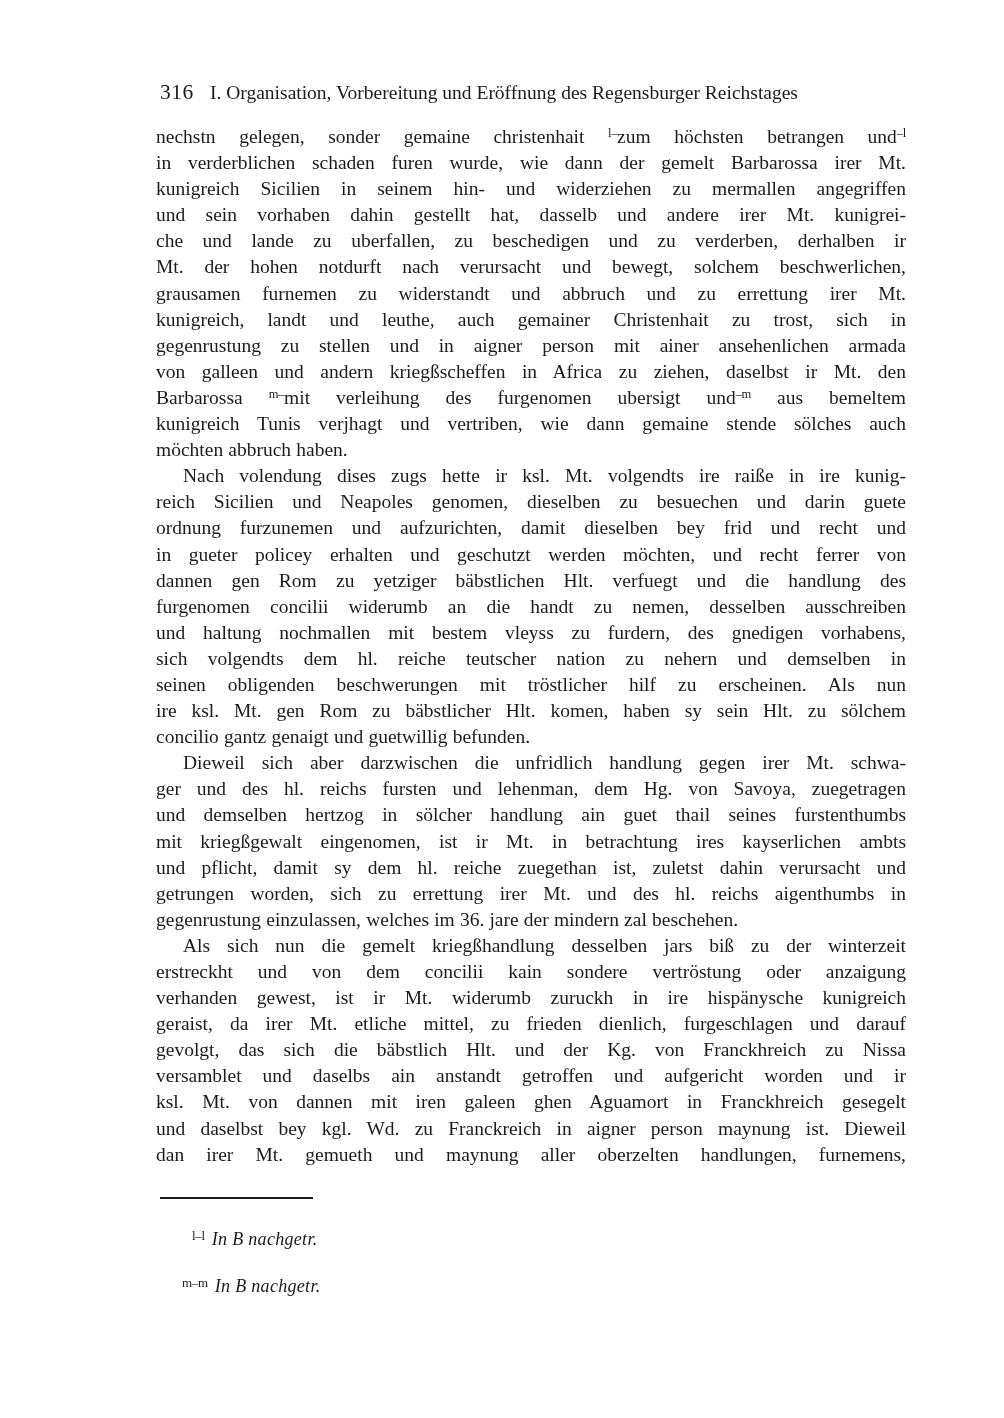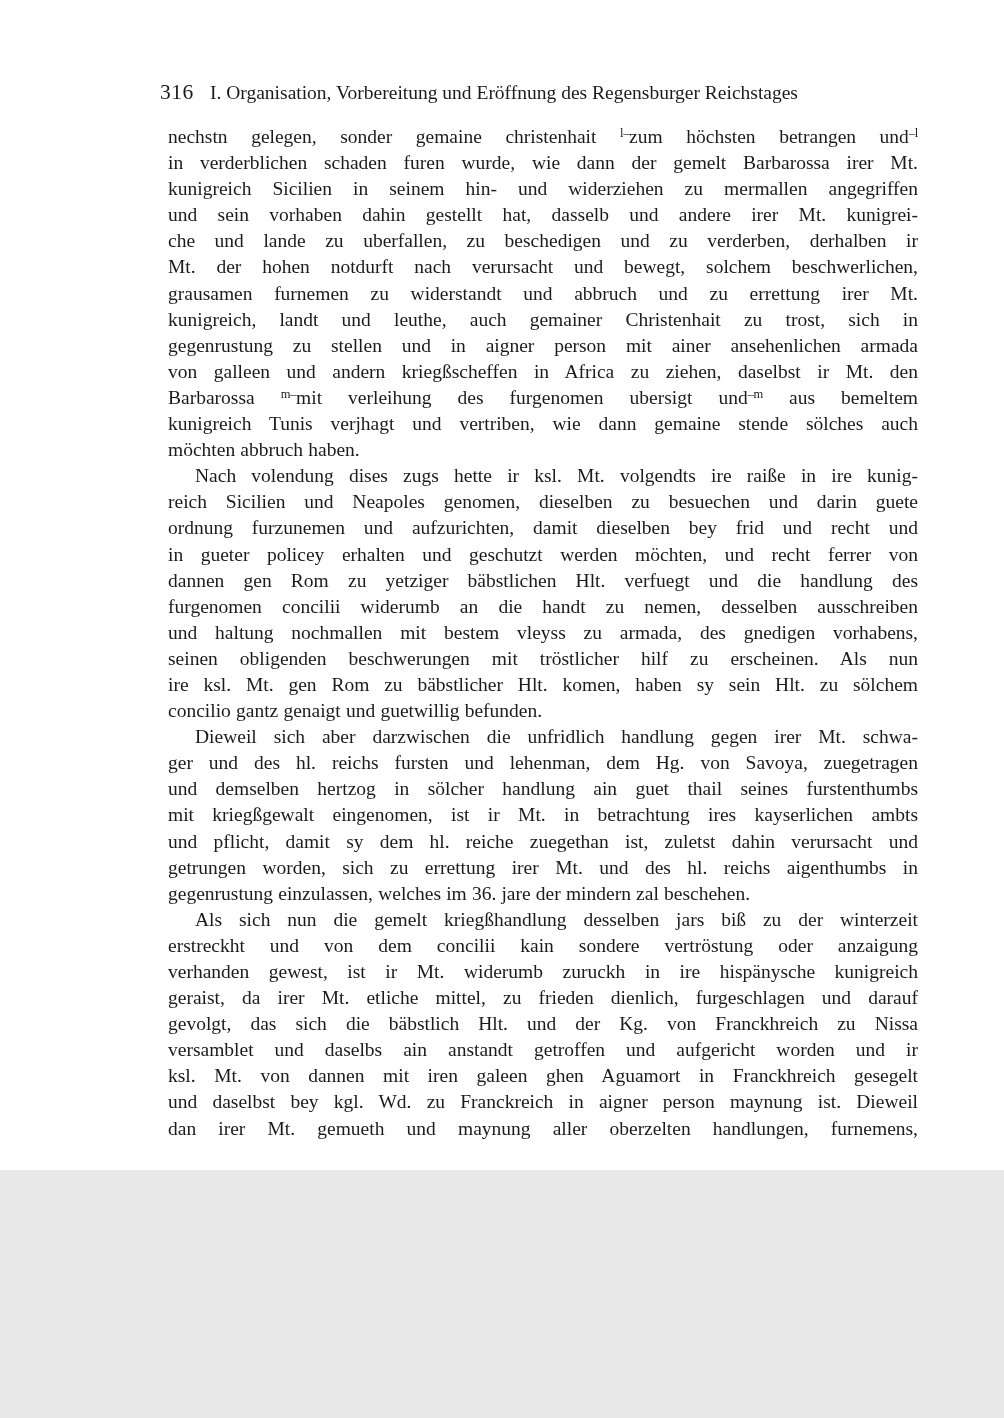--- a/index.html
+++ b/index.html
@@ -1,35 +1,35 @@
 <!DOCTYPE html>
 <html><head>
 <meta charset="utf-8">
 <style>
   html,body{margin:0;padding:0;background:#e8e8e8;}
   .page{
     position:relative;
-    width:1004px;height:1170px;
+    width:1004px;height:1418px;
     background:#ffffff;
     margin:0 auto;
     font-family:"Liberation Serif", serif;
     color:#1b1b1b;
     overflow:hidden;
   }
   .running-header{
     position:absolute;left:160px;top:79px;width:750px;
     font-size:19.5px;line-height:27px;white-space:nowrap;
   }
   .pagenum{
     display:inline-block;min-width:50px;
     font-size:21.5px;letter-spacing:0.5px;
   }
   .running-title{font-size:19.5px;}
   .textblock{
-    position:absolute;left:168px;top:124px;width:750px;
+    position:absolute;left:156px;top:124px;width:750px;
   }
   .line{
     font-size:19.5px;
     line-height:26.1px;
     height:26.1px;
     text-align:left;
     word-spacing:0.3px;
   }
   .line.j{
     text-align:justify;
@@ -90,21 +90,22 @@
       <div class="line j"><span>von galleen und andern kriegßscheffen in Africa zu ziehen, daselbst ir Mt. den</span></div>
       <div class="line j"><span>Barbarossa </span><sup>m–</sup><span>mit verleihung des furgenomen ubersigt und</span><sup>–m</sup><span> aus bemeltem</span></div>
       <div class="line j"><span>kunigreich Tunis verjhagt und vertriben, wie dann gemaine stende sölches auch</span></div>
       <div class="line"><span>möchten abbruch haben.</span></div>
       <div class="line j ind"><span>Nach volendung dises zugs hette ir ksl. Mt. volgendts ire raiße in ire kunig-</span></div>
       <div class="line j"><span>reich Sicilien und Neapoles genomen, dieselben zu besuechen und darin guete</span></div>
       <div class="line j"><span>ordnung furzunemen und aufzurichten, damit dieselben bey frid und recht und</span></div>
       <div class="line j"><span>in gueter policey erhalten und geschutzt werden möchten, und recht ferrer von</span></div>
       <div class="line j"><span>dannen gen Rom zu yetziger bäbstlichen Hlt. verfuegt und die handlung des</span></div>
       <div class="line j"><span>furgenomen concilii widerumb an die handt zu nemen, desselben ausschreiben</span></div>
-      <div class="line j"><span>und haltung nochmallen mit bestem vleyss zu armada, des gnedigen vorhabens,</span></div>
+      <div class="line j"><span>und haltung nochmallen mit bestem vleyss zu furdern, des gnedigen vorhabens,</span></div>
+      <div class="line j"><span>sich volgendts dem hl. reiche teutscher nation zu nehern und demselben in</span></div>
       <div class="line j"><span>seinen obligenden beschwerungen mit tröstlicher hilf zu erscheinen. Als nun</span></div>
       <div class="line j"><span>ire ksl. Mt. gen Rom zu bäbstlicher Hlt. komen, haben sy sein Hlt. zu sölchem</span></div>
       <div class="line"><span>concilio gantz genaigt und guetwillig befunden.</span></div>
       <div class="line j ind"><span>Dieweil sich aber darzwischen die unfridlich handlung gegen irer Mt. schwa-</span></div>
       <div class="line j"><span>ger und des hl. reichs fursten und lehenman, dem Hg. von Savoya, zuegetragen</span></div>
       <div class="line j"><span>und demselben hertzog in sölcher handlung ain guet thail seines furstenthumbs</span></div>
       <div class="line j"><span>mit kriegßgewalt eingenomen, ist ir Mt. in betrachtung ires kayserlichen ambts</span></div>
       <div class="line j"><span>und pflicht, damit sy dem hl. reiche zuegethan ist, zuletst dahin verursacht und</span></div>
       <div class="line j"><span>getrungen worden, sich zu errettung irer Mt. und des hl. reichs aigenthumbs in</span></div>
       <div class="line"><span>gegenrustung einzulassen, welches im 36. jare der mindern zal beschehen.</span></div>

